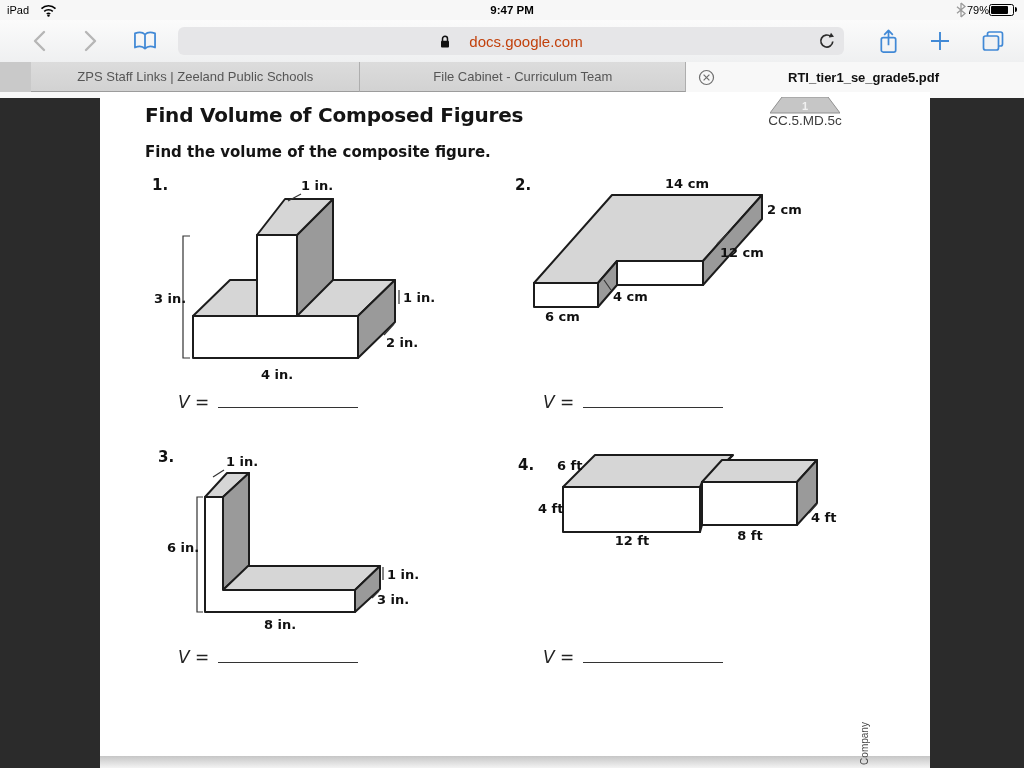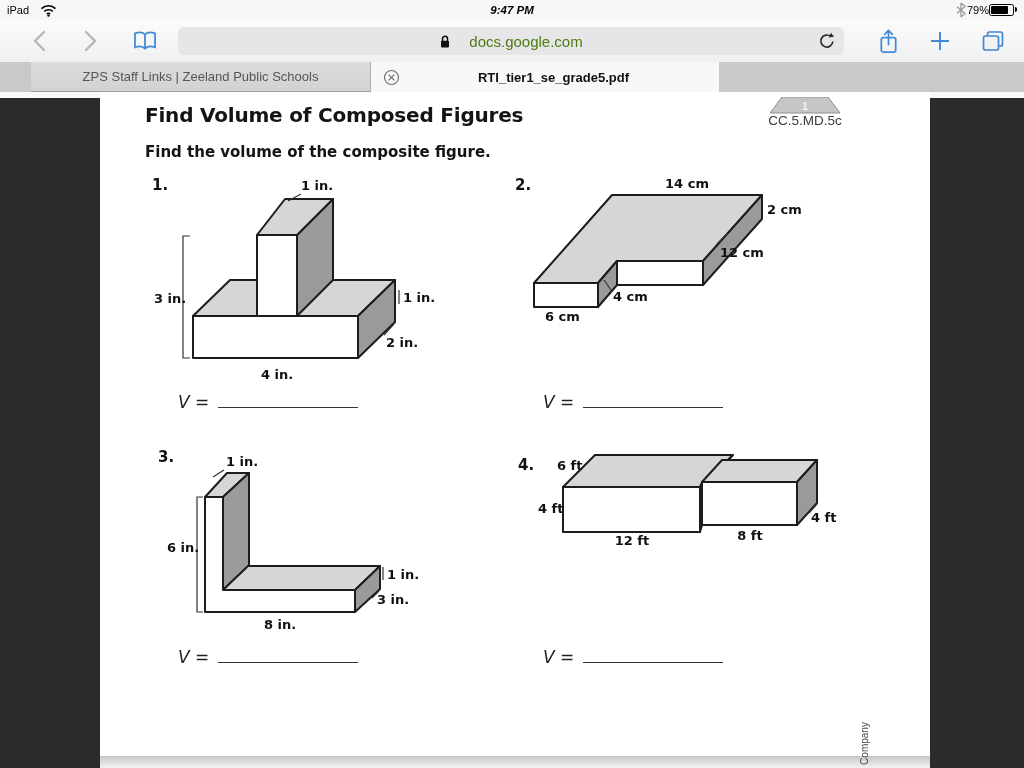--- a/index.html
+++ b/index.html
@@ -4,34 +4,34 @@
 <style>
   html,body{margin:0;padding:0;}
   body{width:1024px;height:768px;overflow:hidden;background:#2b2b2b;
        font-family:"Liberation Sans",sans-serif;position:relative;}
 
   
   .statusbar{position:absolute;top:0;left:0;right:0;height:20px;background:#f7f7f7;}
   .sb-left{position:absolute;left:7px;top:0;height:20px;display:flex;align-items:center;gap:11px;}
   .sb-carrier{font-size:11px;color:#000;}
   .sb-center{position:absolute;left:0;right:0;top:0;height:20px;text-align:center;
-             font-size:11.5px;font-weight:700;color:#000;line-height:20px;font-style:italic;}
+             font-size:11.5px;font-weight:700;color:#000;line-height:20px;}
   .sb-right{position:absolute;right:7px;top:0;height:20px;display:flex;align-items:center;}
   .sb-pct{font-size:11px;color:#000;}
   .batt{width:23px;height:10px;border:1px solid #000;border-radius:2.5px;position:relative;margin-right:3px;}
   .batt .fill{position:absolute;left:1px;top:1px;bottom:1px;width:17px;background:#000;border-radius:1px;}
   .batt::after{content:"";position:absolute;right:-4px;top:2px;width:2.5px;height:4.5px;background:#000;border-radius:0 2px 2px 0;}
 
   
   .toolbar{position:absolute;top:20px;left:0;right:0;height:42px;
            background:linear-gradient(#fbfbfb,#eff0f1);border-bottom:1px solid #bcbcbc;}
   .tb-btn{position:absolute;top:0;height:42px;display:flex;align-items:center;justify-content:center;}
   .urlfield{position:absolute;left:178px;top:7px;width:666px;height:28px;background:#e6e6e8;
             border-radius:6px;display:flex;align-items:center;justify-content:center;gap:18px;
-            font-size:15px;color:#4d7c0f;}
+            font-size:15px;color:#c2410c;}
   .reload-btn{position:absolute;right:7px;top:4px;width:20px;height:20px;}
 
   
   .tabbar{position:absolute;top:62px;left:0;right:0;height:30px;background:#c9c9c9;display:flex;}
   .tab{height:30px;box-sizing:border-box;display:flex;align-items:center;justify-content:center;
        font-size:13px;overflow:hidden;white-space:nowrap;}
   .tab.inactive{background:linear-gradient(#dcdcdc,#d2d2d2);color:#565656;
                 border-right:1px solid #aeaeae;border-bottom:1px solid #9c9c9c;}
   .tab.active{background:#f8f8f8;color:#111;font-weight:700;padding:0 12px;justify-content:flex-start;gap:26px;}
   .tab.active .tab-title{flex:1;text-align:center;padding-right:26px;}
@@ -135,20 +135,23 @@
     <svg width="26" height="24" viewBox="0 0 26 24">
       <rect x="7.5" y="3" width="15" height="14" rx="2" fill="none" stroke="#4189d6" stroke-width="1.7"></rect>
       <rect x="3.5" y="7" width="15" height="14" rx="2" fill="#f2f2f3" stroke="#4189d6" stroke-width="1.7"></rect>
     </svg>
   </div>
 </div>
 
 <div class="tabbar">
   <div class="tab inactive" style="width:340px;margin-left:31px;">
     <span>ZPS Staff Links | Zeeland Public Schools</span>
+  </div>
+  <div class="tab inactive" style="width:336px;">
+    <span>File Cabinet - Curriculum Team</span>
   </div>
   <div class="tab active" style="width:348px;">
     <svg width="17" height="17" viewBox="0 0 17 17">
       <circle cx="8.5" cy="8.5" r="7" fill="none" stroke="#6f6f6f" stroke-width="1.2"></circle>
       <path d="M5.6 5.6 L11.4 11.4 M11.4 5.6 L5.6 11.4" stroke="#6f6f6f" stroke-width="1.2"></path>
     </svg>
     <span class="tab-title">RTI_tier1_se_grade5.pdf</span>
   </div>
 </div>
 

